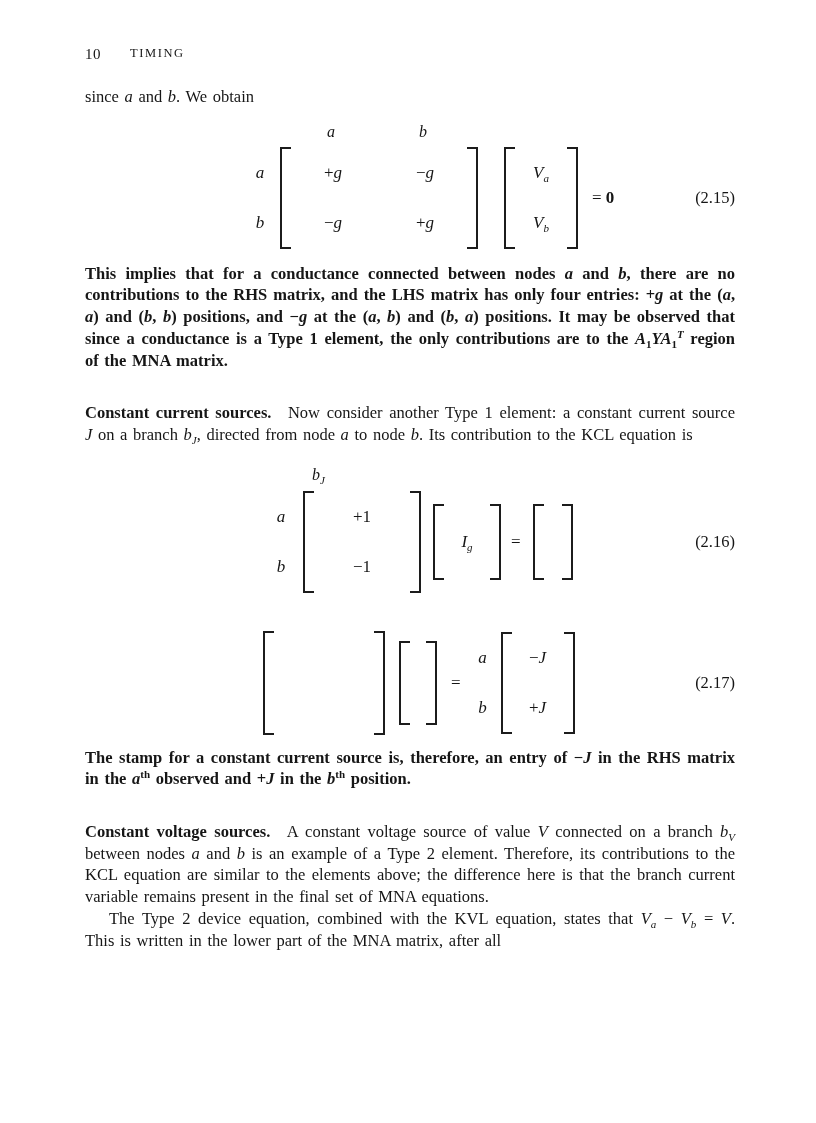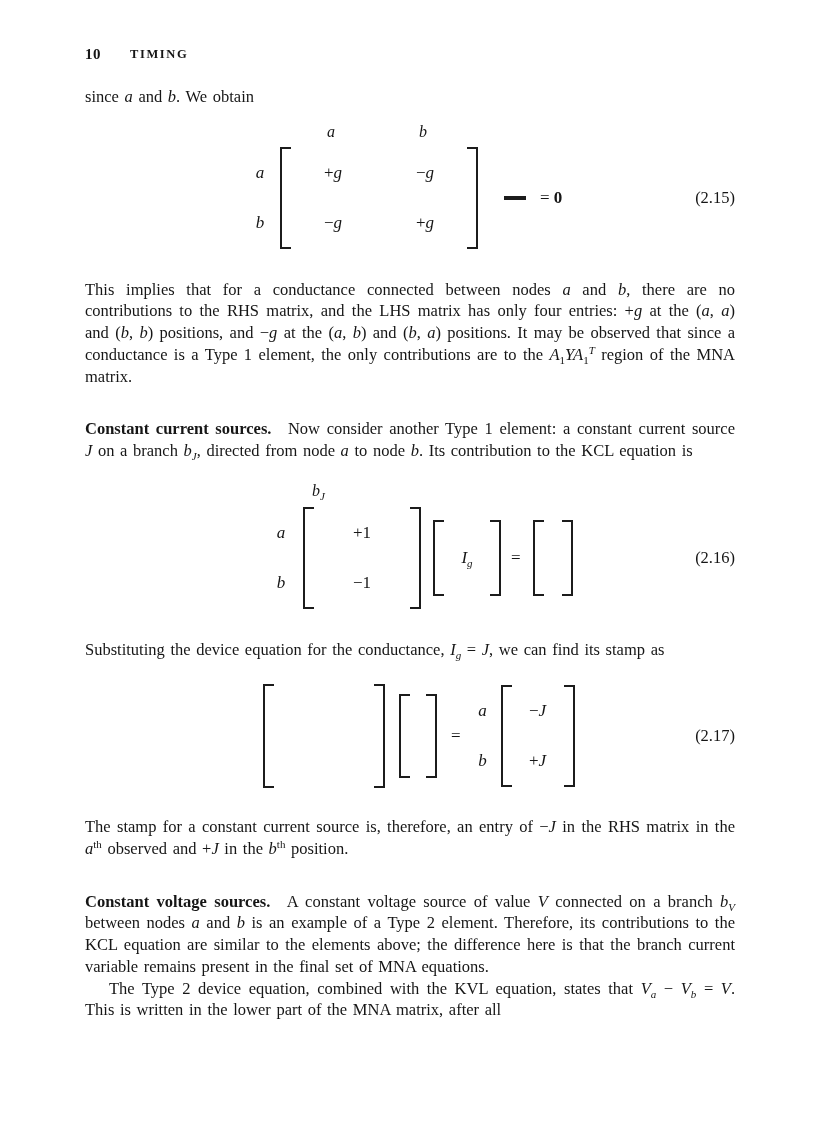--- a/index.html
+++ b/index.html
@@ -3,32 +3,32 @@
 <meta charset="utf-8">
 <style>
   html,body{margin:0;padding:0;}
   body{
     width:816px;height:1123px;background:#ffffff;position:relative;
     font-family:"Liberation Serif", serif;color:#161616;
     -webkit-font-smoothing:antialiased;
   }
   .content{position:absolute;left:85px;top:0;width:650px;}
   
-  .runhead{display:flex;align-items:center;margin-top:46px;font-weight:bold;}
+  .runhead{display:flex;align-items:flex-start;margin-top:46px;}
   .pagenum{font-size:15px;letter-spacing:0.5px;}
   .runtitle{font-size:12.5px;letter-spacing:1.6px;margin-left:29px;}
   
   p{margin:0;font-size:16.5px;line-height:21.7px;text-align:justify;word-spacing:1.5px;}
   .it{font-style:italic;}
   .bf{font-weight:700;}
   sub{font-size:11px;line-height:0;}
   sup{font-size:11px;line-height:0;}
   .indent{text-indent:24px;}
   .mt-intro{margin-top:23px;}
-  .mt-p{margin-top:16px;}
+  .mt-p{font-weight:bold;}
   .mt-h{margin-top:31px;}
   
   .eq{position:relative;display:flex;align-items:center;}
   .eq{font-size:17px;}
   .eq .spacer{flex:none;}
   .eq215{margin-top:12px;padding-top:27px;padding-bottom:14px;}
   .eq216{margin-top:18px;padding-top:27px;padding-bottom:14px;}
   .eq217{margin-top:14px;padding-top:10px;padding-bottom:12px;}
   .bracket{display:flex;flex:none;}
   .bk{width:9px;flex:none;}
@@ -87,20 +87,24 @@
           <span><span>+</span><span class="it">g</span></span>
           <span><span>−</span><span class="it">g</span></span>
           <span><span>−</span><span class="it">g</span></span>
           <span><span>+</span><span class="it">g</span></span>
         </div>
         <div class="bk r"></div>
       </div>
     </div>
     <div class="bracket ml26 selfc">
       <div class="bk l"></div>
+      <div class="rows2 vec2">
+        <span><span class="it">V</span><sub class="it">a</sub></span>
+        <span><span class="it">V</span><sub class="it">b</sub></span>
+      </div>
       <div class="bk r"></div>
     </div>
     <span class="eqsign ml14"><span>= </span><span class="bf">0</span></span>
     <span class="tag">(2.15)</span>
   </div>
 
   <p class="mt-p"><span>This implies that for a conductance connected between nodes </span><span class="it">a</span><span> and </span><span class="it">b</span><span>, there are no contributions to the RHS matrix, and the LHS matrix has only four entries: +</span><span class="it">g</span><span> at the (</span><span class="it">a</span><span>, </span><span class="it">a</span><span>) and (</span><span class="it">b</span><span>, </span><span class="it">b</span><span>) positions, and −</span><span class="it">g</span><span> at the (</span><span class="it">a</span><span>, </span><span class="it">b</span><span>) and (</span><span class="it">b</span><span>, </span><span class="it">a</span><span>) positions.  It may be observed that since a conductance is a Type 1 element, the only contributions are to the </span><span class="it">A</span><sub>1</sub><span class="it">Y</span><span class="it">A</span><sub>1</sub><sup class="it">T</sup><span> region of the MNA matrix.</span></p>
 
   <p class="mt-h"><span class="bf">Constant current sources.</span><span>  Now consider another Type 1 element:  a constant current source </span><span class="it">J</span><span> on a branch </span><span class="it">b</span><sub class="it">J</sub><span>, directed from node </span><span class="it">a</span><span> to node </span><span class="it">b</span><span>.  Its contribution to the KCL equation is</span></p>
 
@@ -130,21 +134,20 @@
     </div>
     <span class="eqsign ml10">=</span>
     <div class="bracket ml12 selfc">
       <div class="bk l"></div>
       <div class="emptyinner-vec16"></div>
       <div class="bk r"></div>
     </div>
     <span class="tag">(2.16)</span>
   </div>
 
-  <p class="mt-p"><span>Substituting the device equation for the  conductance, </span><span class="it">I</span><sub class="it">g</sub><span> = </span><span class="it">J</span><span>, we can find its stamp as</span></p>
 
   <div class="eq eq217">
     <div class="spacer" style="width:178px"></div>
     <div class="bracket selfc">
       <div class="bk l"></div>
       <div class="emptyinner-big"></div>
       <div class="bk r"></div>
     </div>
     <div class="bracket ml14 selfc">
       <div class="bk l"></div>

